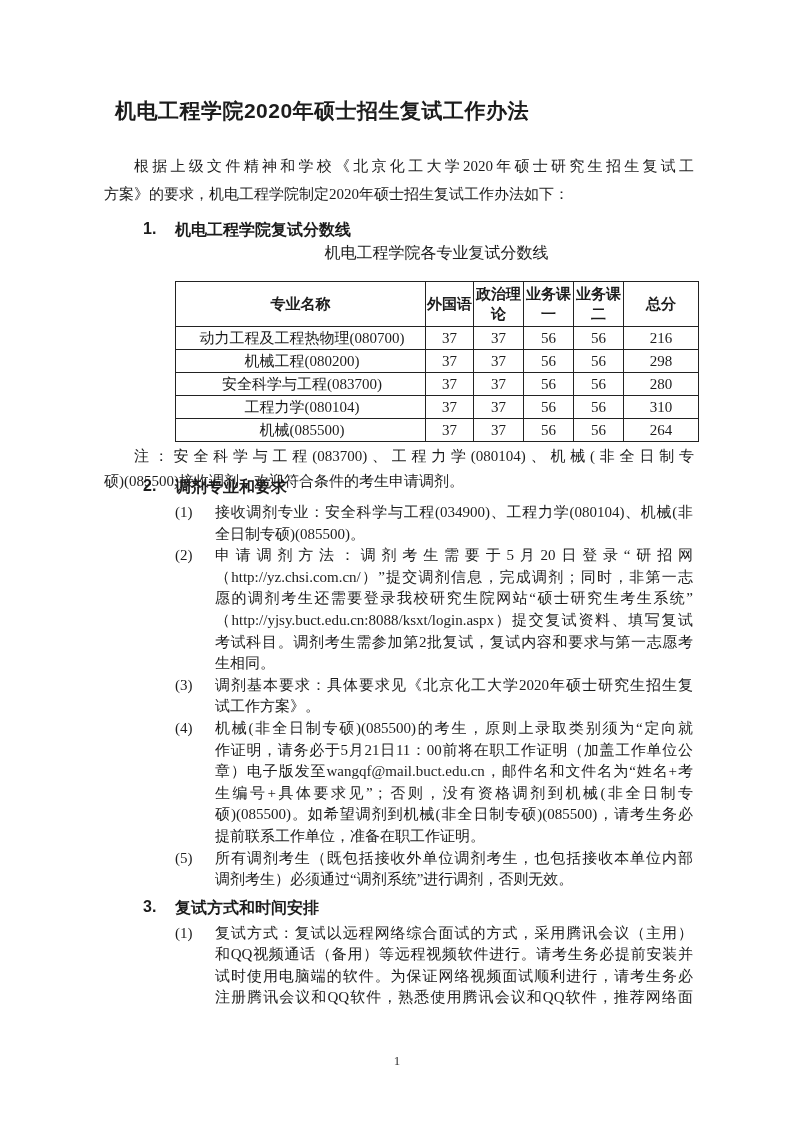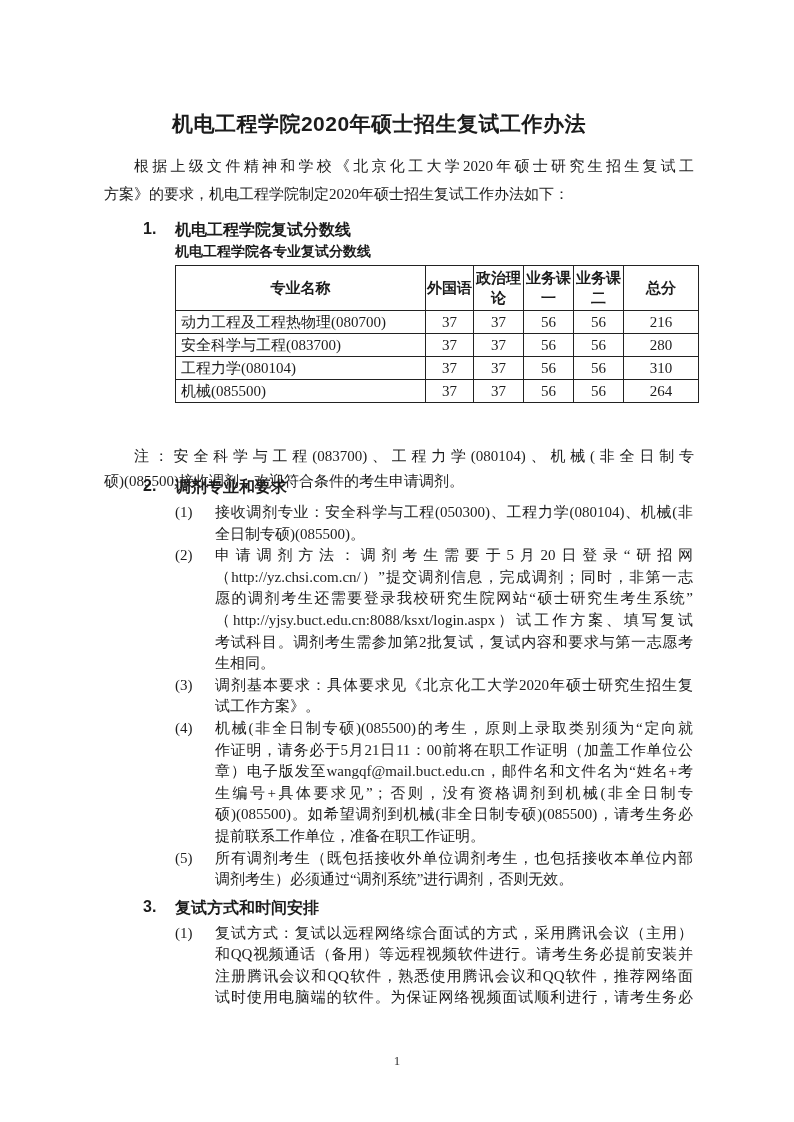--- a/index.html
+++ b/index.html
@@ -2,53 +2,53 @@
 <html><head>
 <meta charset="utf-8">
 <style>
   html,body{margin:0;padding:0;background:#e8e8e8;}
   .page{
     position:relative;width:794px;height:1122px;background:#ffffff;
     font-family:"Liberation Serif","DejaVu Serif",serif;color:#1c1c1c;
     overflow:hidden;margin:0 auto;
   }
   .title{
-    position:absolute;top:97px;left:0;width:644px;margin:13px;
+    position:absolute;top:97px;left:0;width:644px;margin:0;
     text-align:center;font-family:"Liberation Sans","DejaVu Sans",sans-serif;
-    font-weight:700;font-size:21px;letter-spacing:0.5px;padding-left:44px;
+    font-weight:700;font-size:21px;letter-spacing:0.5px;
   }
   .line{white-space:nowrap;overflow:hidden;}
   .j{text-align:justify;text-align-last:justify;}
   .indent{text-indent:2em;}
   .intro{position:absolute;top:152px;left:104px;width:590px;font-size:15px;}
   .intro .line{line-height:28px;}
   .sec-heading{
     font-family:"Liberation Sans","DejaVu Sans",sans-serif;font-weight:700;
     font-size:16px;display:flex;
   }
   .sec-heading .sec-num{width:32px;flex:0 0 32px;}
   .sec1{position:absolute;top:220px;left:143px;}
   .caption{
-    position:absolute;top:243px;left:175px;width:523px;
-    font-family:"Liberation Sans","DejaVu Sans",sans-serif;font-weight:700;font-size:14px;
+    position:absolute;top:243px;left:175px;width:523px;text-align:center;
+    font-family:"Liberation Sans","DejaVu Sans",sans-serif;font-weight:400;font-size:16px;
   }
   table.score{
-    position:absolute;top:265px;left:175px;width:523px;
+    position:absolute;top:281px;left:175px;width:523px;
     border-collapse:collapse;table-layout:fixed;
   }
   table.score th,table.score td{border:1px solid #222;}
   table.score th{
     font-family:"Liberation Sans","DejaVu Sans",sans-serif;font-weight:700;
     font-size:15px;line-height:20px;padding:2px 1px;text-align:center;vertical-align:middle;
   }
   table.score td{
     font-size:15px;height:22px;line-height:22px;padding:0 2px;
     text-align:center;vertical-align:middle;
   }
-  table.score td.name{text-align:left;padding-left:5px;white-space:nowrap;overflow:hidden;}
+  table.score td.name{text-align:center;padding-left:5px;white-space:nowrap;overflow:hidden;}
   .note{position:absolute;top:444px;left:104px;width:590px;font-size:15px;}
   .note .line{line-height:25px;}
   .flow{position:absolute;top:477px;left:104px;width:590px;font-size:15px;}
   .flow .sec-heading{margin:0 0 4px 39px;}
   .flow .sec-heading.gap{margin-top:7px;}
   .item{position:relative;}
   .item .inum{position:absolute;left:71px;top:0;line-height:21.6px;}
   .item .itext{margin-left:111px;width:478px;}
   .item .itext .line{line-height:21.6px;}
   .footer{position:absolute;top:1053px;left:0;width:794px;text-align:center;font-size:13px;color:#333;}
@@ -94,20 +94,28 @@
     <tbody>
       <tr>
         <td class="name">动力工程及工程热物理(080700)</td>
         <td>37</td>
         <td>37</td>
         <td>56</td>
         <td>56</td>
         <td>216</td>
       </tr>
       <tr>
+        <td class="name">机械工程(080200)</td>
+        <td>37</td>
+        <td>37</td>
+        <td>56</td>
+        <td>56</td>
+        <td>298</td>
+      </tr>
+      <tr>
         <td class="name">安全科学与工程(083700)</td>
         <td>37</td>
         <td>37</td>
         <td>56</td>
         <td>56</td>
         <td>280</td>
       </tr>
       <tr>
         <td class="name">工程力学(080104)</td>
         <td>37</td>
@@ -135,32 +143,32 @@
   <div class="flow">
 
     <div class="sec-heading">
       <span class="sec-num">2.</span>
       <span class="sec-title">调剂专业和要求</span>
     </div>
 
     <div class="item">
       <span class="inum">(1)</span>
       <div class="itext">
-        <div class="line j">接收调剂专业：安全科学与工程(050300)、工程力学(080104)、机械(非</div>
+        <div class="line j">接收调剂专业：安全科学与工程(034900)、工程力学(080104)、机械(非</div>
         <div class="line">全日制专硕)(085500)。</div>
       </div>
     </div>
 
     <div class="item">
       <span class="inum">(2)</span>
       <div class="itext">
         <div class="line j">申请调剂方法：调剂考生需要于5月20日登录“研招网</div>
         <div class="line j">（http://yz.chsi.com.cn/）”提交调剂信息，完成调剂；同时，非第一志</div>
         <div class="line j">愿的调剂考生还需要登录我校研究生院网站“硕士研究生考生系统”</div>
-        <div class="line j">（http://yjsy.buct.edu.cn:8088/ksxt/login.aspx）试工作方案、填写复试</div>
+        <div class="line j">（http://yjsy.buct.edu.cn:8088/ksxt/login.aspx）提交复试资料、填写复试</div>
         <div class="line j">考试科目。调剂考生需参加第2批复试，复试内容和要求与第一志愿考</div>
         <div class="line">生相同。</div>
       </div>
     </div>
 
     <div class="item">
       <span class="inum">(3)</span>
       <div class="itext">
         <div class="line j">调剂基本要求：具体要求见《北京化工大学2020年硕士研究生招生复</div>
         <div class="line">试工作方案》。</div>
@@ -190,22 +198,22 @@
     <div class="sec-heading gap">
       <span class="sec-num">3.</span>
       <span class="sec-title">复试方式和时间安排</span>
     </div>
 
     <div class="item">
       <span class="inum">(1)</span>
       <div class="itext">
         <div class="line j">复试方式：复试以远程网络综合面试的方式，采用腾讯会议（主用）</div>
         <div class="line j">和QQ视频通话（备用）等远程视频软件进行。请考生务必提前安装并</div>
+        <div class="line j">试时使用电脑端的软件。为保证网络视频面试顺利进行，请考生务必</div>
         <div class="line j">注册腾讯会议和QQ软件，熟悉使用腾讯会议和QQ软件，推荐网络面</div>
-        <div class="line j">试时使用电脑端的软件。为保证网络视频面试顺利进行，请考生务必</div>
       </div>
     </div>
 
   </div>
 
   <div class="footer">1</div>
 
 </div>
 
 </body></html>

